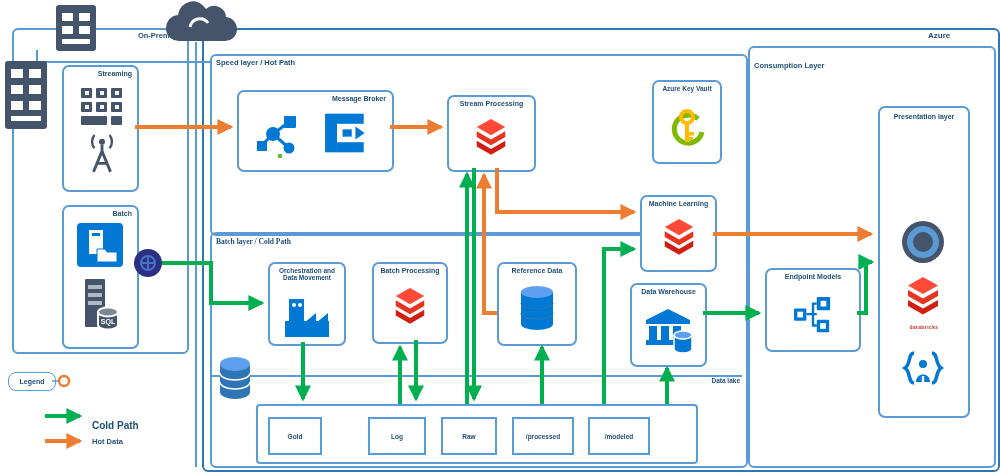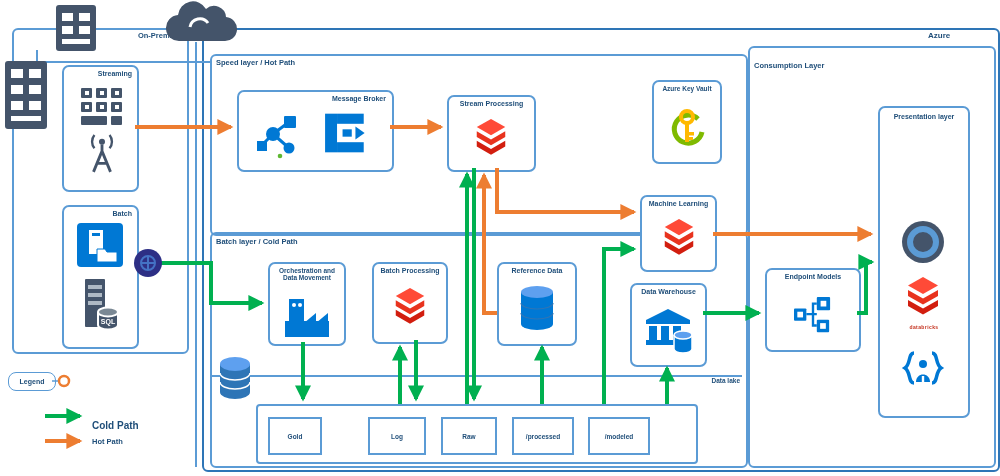--- a/index.html
+++ b/index.html
@@ -37,21 +37,21 @@
   <div class="layer" style="left:12px;top:28px;width:173px;height:322px;"></div>
   <div class="layer" style="left:202px;top:28px;width:794px;height:440px;border-color:#2E75B6;"></div>
   <div class="layer" style="left:210px;top:54px;width:534px;height:178px;"></div>
   <div class="layer" style="left:210px;top:232px;width:534px;height:232px;"></div>
   <div class="layer" style="left:748px;top:46px;width:244px;height:418px;"></div>
   <div id="lake-divider"></div>
 
   <div class="lbl" style="left:105px;top:31px;width:75px;text-align:right;font-size:7.5px;">On-Premise</div>
   <div class="lbl" style="left:928px;top:31px;width:58px;text-align:left;font-size:8px;">Azure</div>
   <div class="lbl" style="left:216px;top:58px;font-size:7.5px;text-align:right;">Speed layer / Hot Path</div>
-  <div class="lbl" style="left:216px;top:237px;font-size:7.5px;">Batch layer / Cold Path</div>
+  <div class="lbl" style="left:216px;top:237px;font-size:7.5px;font-family:Liberation Serif, serif;">Batch layer / Cold Path</div>
   <div class="lbl" style="left:754px;top:50px;font-size:7.5px;margin-top:11px;">Consumption Layer</div>
   <div class="lbl" style="left:640px;top:377px;width:100px;text-align:right;font-size:6.5px;">Data lake</div>
 
   <div class="box" style="left:62px;top:65px;width:73px;height:123px;">
     <div class="nlbl" style="text-align:right;right:5px;">Streaming</div>
     <svg class="icon" style="left:15px;top:20px;" width="44" height="40" viewBox="0 0 44 40">
       <g fill="#44546A">
         <rect x="2" y="1" width="11" height="10" rx="1"></rect>
           <rect x="17" y="1" width="11" height="10" rx="1"></rect>
           <rect x="32" y="1" width="11" height="10" rx="1"></rect>
@@ -310,15 +310,15 @@
         <circle cx="14" cy="14" r="7"></circle>
         <path d="M14,7 V21 M7,14 H21"></path>
       </g>
     </svg>
   </div>
 
   <div id="legend-box">
     <span>Legend</span>
   </div>
   <div class="lbl" style="left:92px;top:420px;font-size:10px;">Cold Path</div>
-  <div class="lbl" style="left:92px;top:437px;font-size:7.5px;">Hot Path</div>
+  <div class="lbl" style="left:92px;top:437px;font-size:7.5px;">Hot Data</div>
 
 </div>
 
 </body></html>

